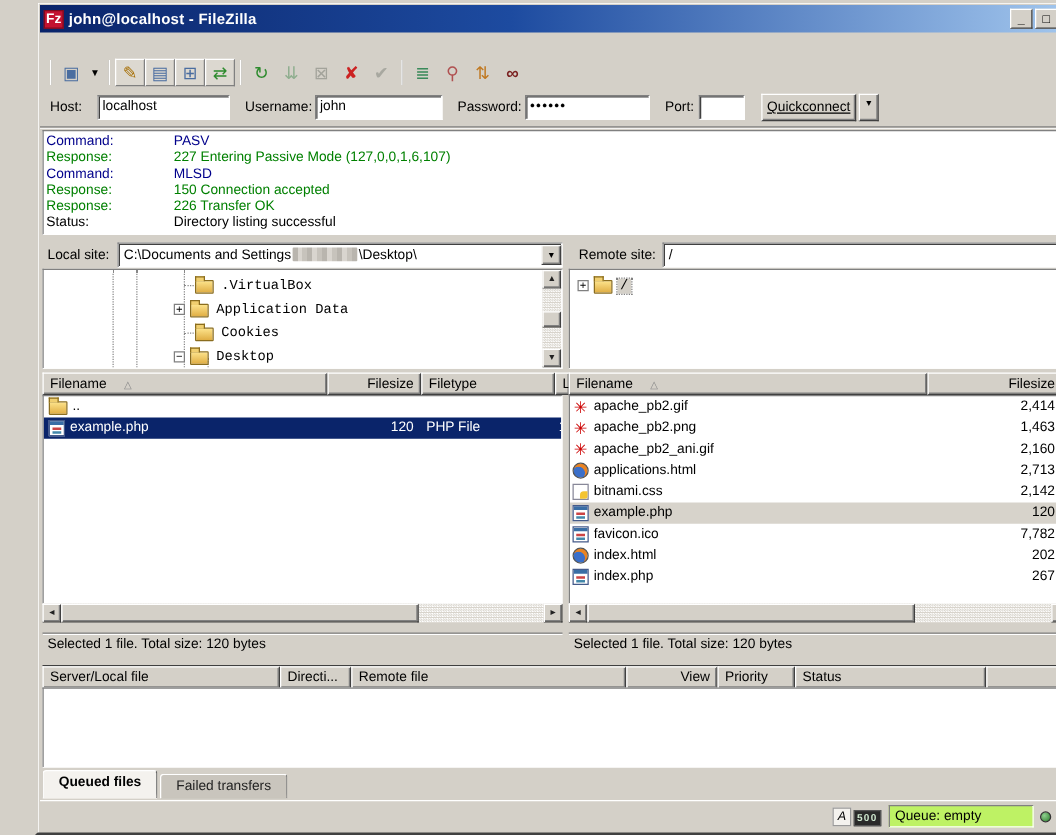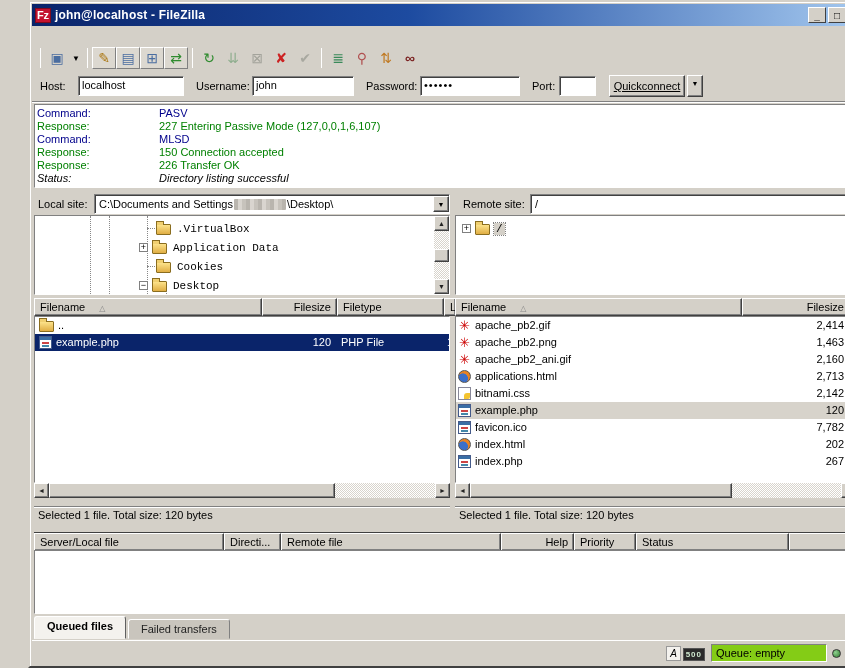--- a/index.html
+++ b/index.html
@@ -39,24 +39,24 @@
   .qc-input { position:absolute; top:5px; height:20px; background:#fff;
               border:1px solid; border-color:#808080 #fff #fff #808080; box-shadow:inset 1px 1px 0 #404040;
               padding:2px 3px; font-size:11px; }
   .qc-btn { position:absolute; top:4px; height:22px; border:1px solid; border-color:#fff #404040 #404040 #fff;
             background:#d4d0c8; box-shadow:inset -1px -1px 0 #808080; text-align:center; padding-top:4px; }
 
   
   .logbox { position:absolute; left:4px; top:102px; width:837px; height:84px; }
   .log-line { position:relative; height:13px; line-height:13px; white-space:nowrap; }
   .log-label { position:absolute; left:2px; }
-  .log-text { position:absolute; left:88px;padding-left:36px; }
+  .log-text { position:absolute; left:68px;padding-left:36px; }
   .log-command { color:#00008b; }
   .log-response { color:#008000; }
-  .log-status { color:#000;font-style:italic; }
+  .log-status { color:#000; }
 
   
   .sb-btn { position:absolute; width:15px; height:15px; display:flex; align-items:center; justify-content:center;
             font-size:7px; color:#222; border:1px solid; border-color:#fff #404040 #404040 #fff; background:#d4d0c8;
             box-shadow:inset -1px -1px 0 #808080; }
   .sb-track { position:absolute; background:#efedea;
               background-image:repeating-conic-gradient(#fff 0 25%, #d8d4cc 0 50%); background-size:2px 2px; }
   .sb-thumb { position:absolute; border:1px solid; border-color:#fff #404040 #404040 #fff; background:#d4d0c8;
               box-shadow:inset -1px -1px 0 #808080; }
 
@@ -350,35 +350,35 @@
   <div class="sb-thumb abs" style="left:440px; top:481px; width:262px; height:15px"></div>
   <div class="sb-btn" style="left:811px; top:481px">►</div>
 
   <div class="status-line" style="left:4px; top:504px; width:416px; border-top:1px solid #808080; box-shadow:0 1px 0 #fff inset">Selected 1 file. Total size: 120 bytes</div>
   <div class="status-line" style="left:425px; top:504px; width:416px; border-top:1px solid #808080; box-shadow:0 1px 0 #fff inset">Selected 1 file. Total size: 120 bytes</div>
 
   <div class="hdr" style="left:4px; top:530px; width:837px; border-top:1px solid #404040">
     <div class="hdr-cell" style="left:0; width:190px">Server/Local file</div>
     <div class="hdr-cell" style="left:190px; width:57px">Directi...</div>
     <div class="hdr-cell" style="left:247px; width:220px">Remote file</div>
-    <div class="hdr-cell hdr-right" style="left:467px; width:73px">Help</div>
+    <div class="hdr-cell hdr-right" style="left:467px; width:73px">View</div>
     <div class="hdr-cell" style="left:540px; width:62px">Priority</div>
     <div class="hdr-cell" style="left:602px; width:153px">Status</div>
     <div class="hdr-cell" style="left:755px; width:82px"></div>
   </div>
 
   <div class="list sunken" style="left:4px; top:548px; width:837px; height:64px"></div>
 
   <div class="tabs">
     <div class="tab tab-active">Queued files</div>
     <div class="tab">Failed transfers</div>
   </div>
 
   <div class="statusbar">
     <div class="ascii-ic" style="right:188px; top:5px">A</div>
     <div class="badge" style="right:164px; top:7px">500</div>
-    <div class="sunken" style="position:absolute; right:42px; top:3px; width:116px; height:18px; background:#84cc16; padding:2px 4px">Queue: empty</div>
+    <div class="sunken" style="position:absolute; right:42px; top:3px; width:116px; height:18px; background:#bef264; padding:2px 4px">Queue: empty</div>
     <div class="led" style="right:28px; background:radial-gradient(circle at 35% 35%, #8fd08f, #2e7d2e)"></div>
     <div class="led" style="right:15px; background:radial-gradient(circle at 35% 35%, #d08f8f, #7d2e2e)"></div>
     <div class="grip"></div>
   </div>
 
 </div>
 
 </body></html>

